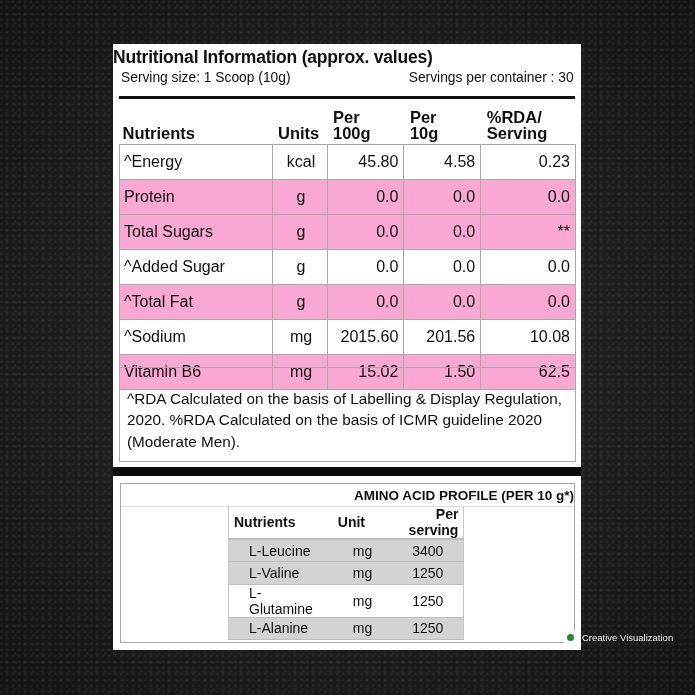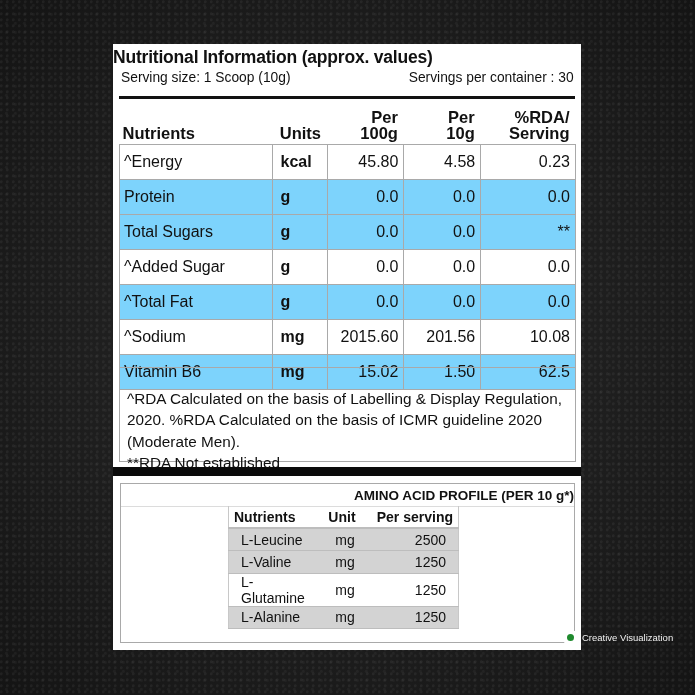--- a/index.html
+++ b/index.html
@@ -41,33 +41,33 @@
 
   .nut-table {
     position: absolute; left: 6px; top: 56px;
     width: 457px;
     border-collapse: collapse;
     font-size: 16px;
   }
   .nut-table th {
     font-weight: bold; font-size: 16.5px; line-height: 16px;
     vertical-align: bottom; padding: 2px 6px 3px;
-    text-align: right;
+    text-align: left;
   }
   .nut-table th.left { text-align: left; padding-left: 3px; }
   .nut-table td {
     border: 1px solid #a9a9a9;
     height: 35px;
     padding: 4px 5px;
     text-align: right;
     white-space: nowrap;
   }
   .nut-table td.name { text-align: left; padding-left: 4px; }
-  .nut-table td.unit { text-align: left; padding-left: 8px; font-weight: bold; }
-  .nut-table tr.shade td { background: #7dd3fc; }
+  .nut-table td.unit { text-align: center; padding-left: 8px; }
+  .nut-table tr.shade td { background: #f9a8d4; }
 
   .footnote {
     position: absolute; left: 6px; top: 323px;
     width: 457px; height: 95px;
     border: 1px solid #a9a9a9;
     padding: 20px 7px;
     font-size: 15.3px; line-height: 21.3px;
   }
 
   .black-band {
@@ -93,21 +93,21 @@
     border-left: 1px solid #c8c8c8;
     border-right: 1px solid #c8c8c8;
   }
   .amino-table th {
     font-weight: bold; text-align: left; height: 22px;
     padding: 0 5px; font-size: 14px;
     border-bottom: 2px solid #bdbdbd;
   }
   .amino-table th.num, .amino-table td.num { text-align: right; margin-left: 40px; }
   .amino-table td {
-    height: 22.6px; padding: 0 12px;
+    height: 22.6px; padding: 0 20px;
     border-bottom: 1px solid #bdbdbd;
   }
   .amino-table tr.shade td { background: #d3d3d3; }
 
   .watermark {
     position: absolute; left: 564px; top: 631px;
     display: flex; align-items: center; gap: 6px;
     color: #f0f0f0; font-size: 9.5px;
   }
   .wm-icon {
@@ -192,21 +192,20 @@
         <td class="unit">mg</td>
         <td>15.02</td>
         <td>1.50</td>
         <td>62.5</td>
       </tr>
     </tbody>
   </table>
 
   <div class="footnote">
     <div>^RDA Calculated on the basis of Labelling &amp; Display Regulation, 2020. %RDA Calculated on the basis of ICMR guideline 2020 (Moderate Men).</div>
-    <div>**RDA Not established</div>
   </div>
 
   <div class="black-band"></div>
 
   <div class="amino-box">
     <div class="amino-title">AMINO ACID PROFILE (PER 10 g*)</div>
     <table class="amino-table">
       <colgroup>
           <col style="width:95px">
           <col style="width:48px">
@@ -216,21 +215,21 @@
         <tr>
           <th>Nutrients</th>
           <th>Unit</th>
           <th class="num">Per serving</th>
         </tr>
       </thead>
       <tbody>
         <tr class="shade">
           <td>L-Leucine</td>
           <td>mg</td>
-          <td class="num">2500</td>
+          <td class="num">3400</td>
         </tr>
         <tr class="shade">
           <td>L-Valine</td>
           <td>mg</td>
           <td class="num">1250</td>
         </tr>
         <tr>
           <td>L-Glutamine</td>
           <td>mg</td>
           <td class="num">1250</td>

